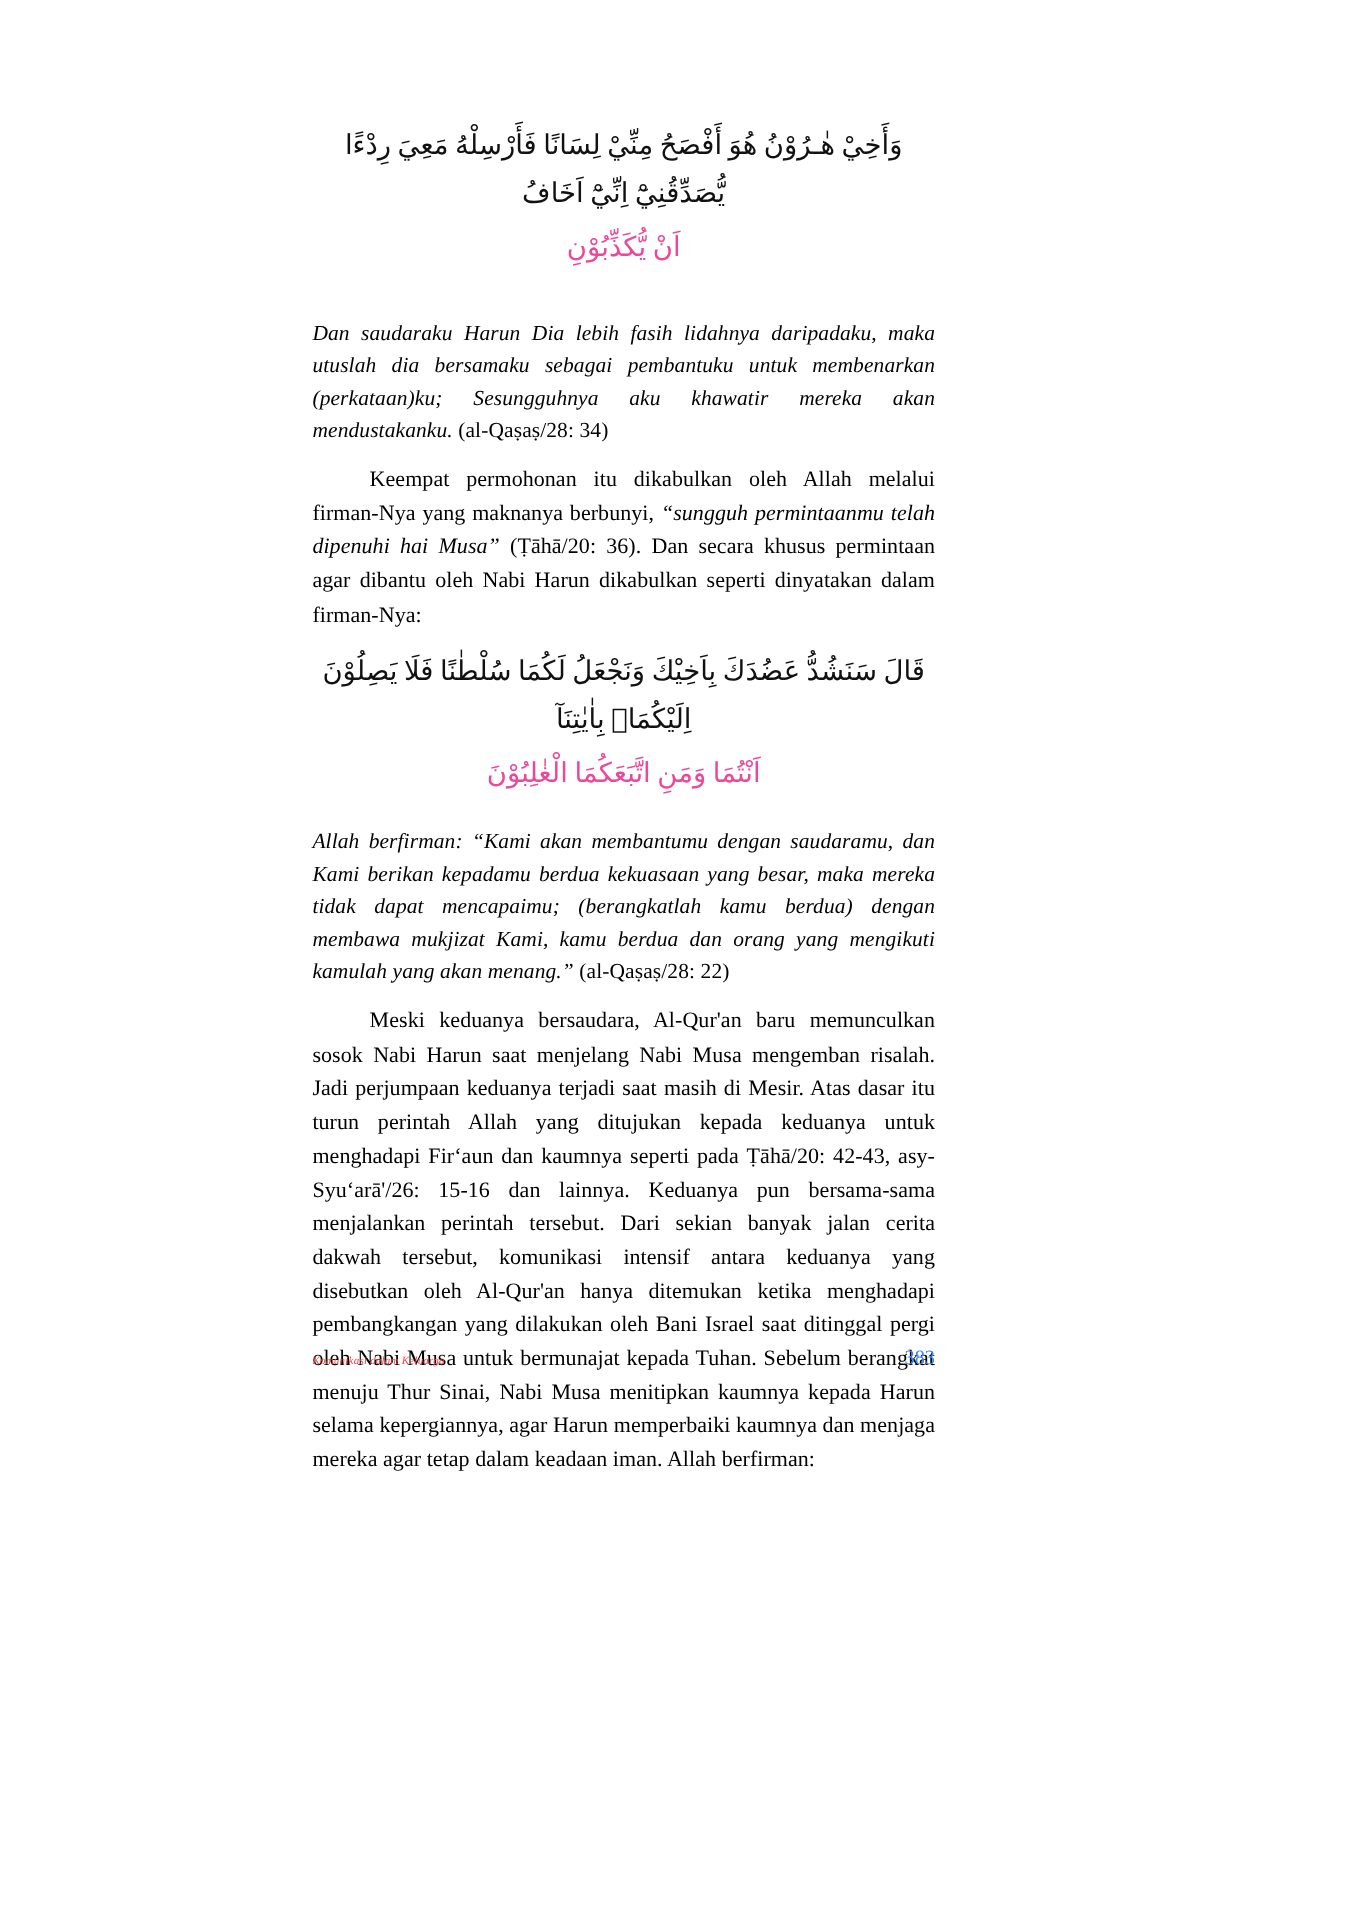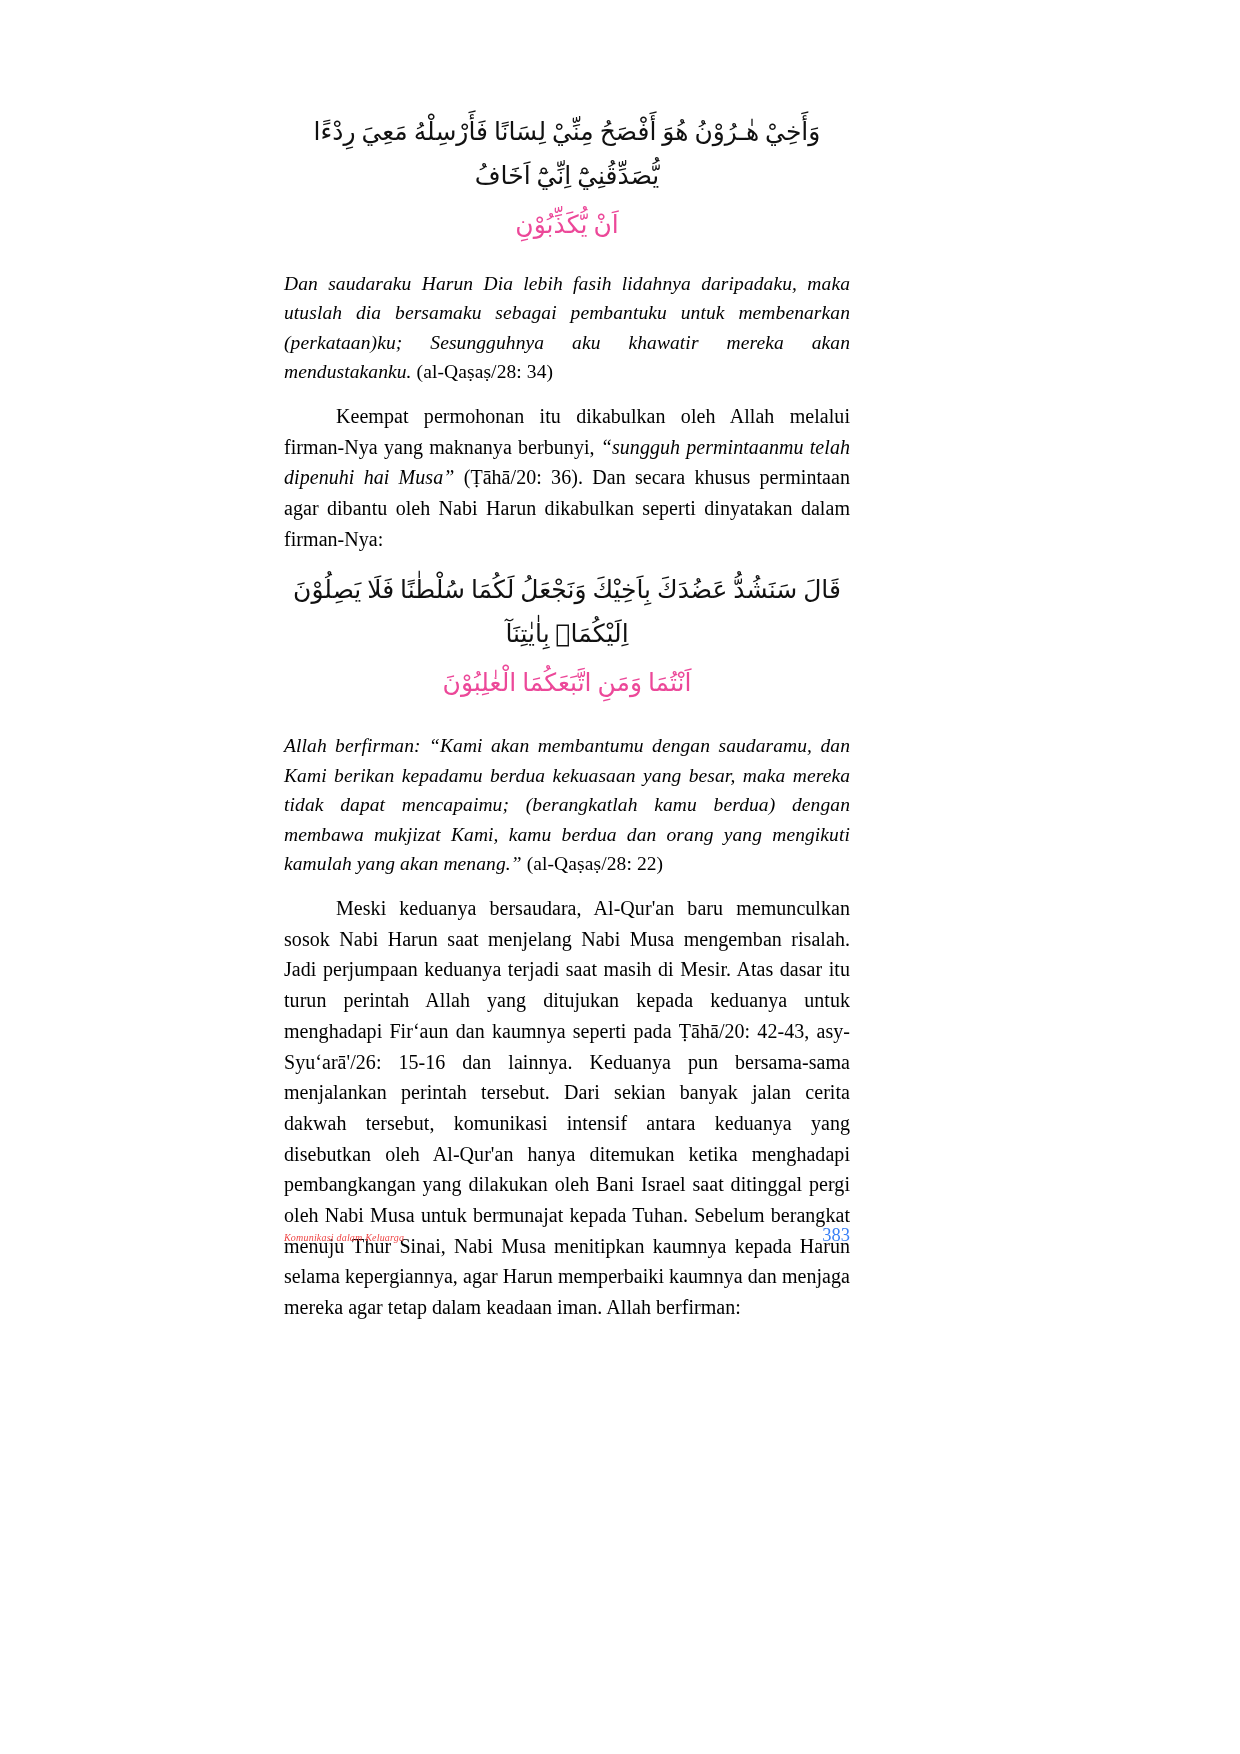--- a/index.html
+++ b/index.html
@@ -44,21 +44,21 @@
     direction: rtl;
     text-align: center;
     font-family: "DejaVu Sans", sans-serif;
     font-size: 25px;
     line-height: 1.8;
     color: #ec4899;
     margin: 0;
     letter-spacing: -0.5px;
     word-spacing: -2px;
   }
-  .ayah-1 { margin-top: 0px; margin-bottom: 22px; }
+  .ayah-1 { margin-top: 0px; margin-bottom: 42px; }
   .ayah-2 { margin-top: 14px; margin-bottom: 26px; }
 
   p.translation {
     font-style: italic;
     font-size: 19.5px;
     line-height: 1.52;
     text-align: justify;
     text-justify: inter-word;
     margin: 0 0 14px 0;
     letter-spacing: 0.1px;

